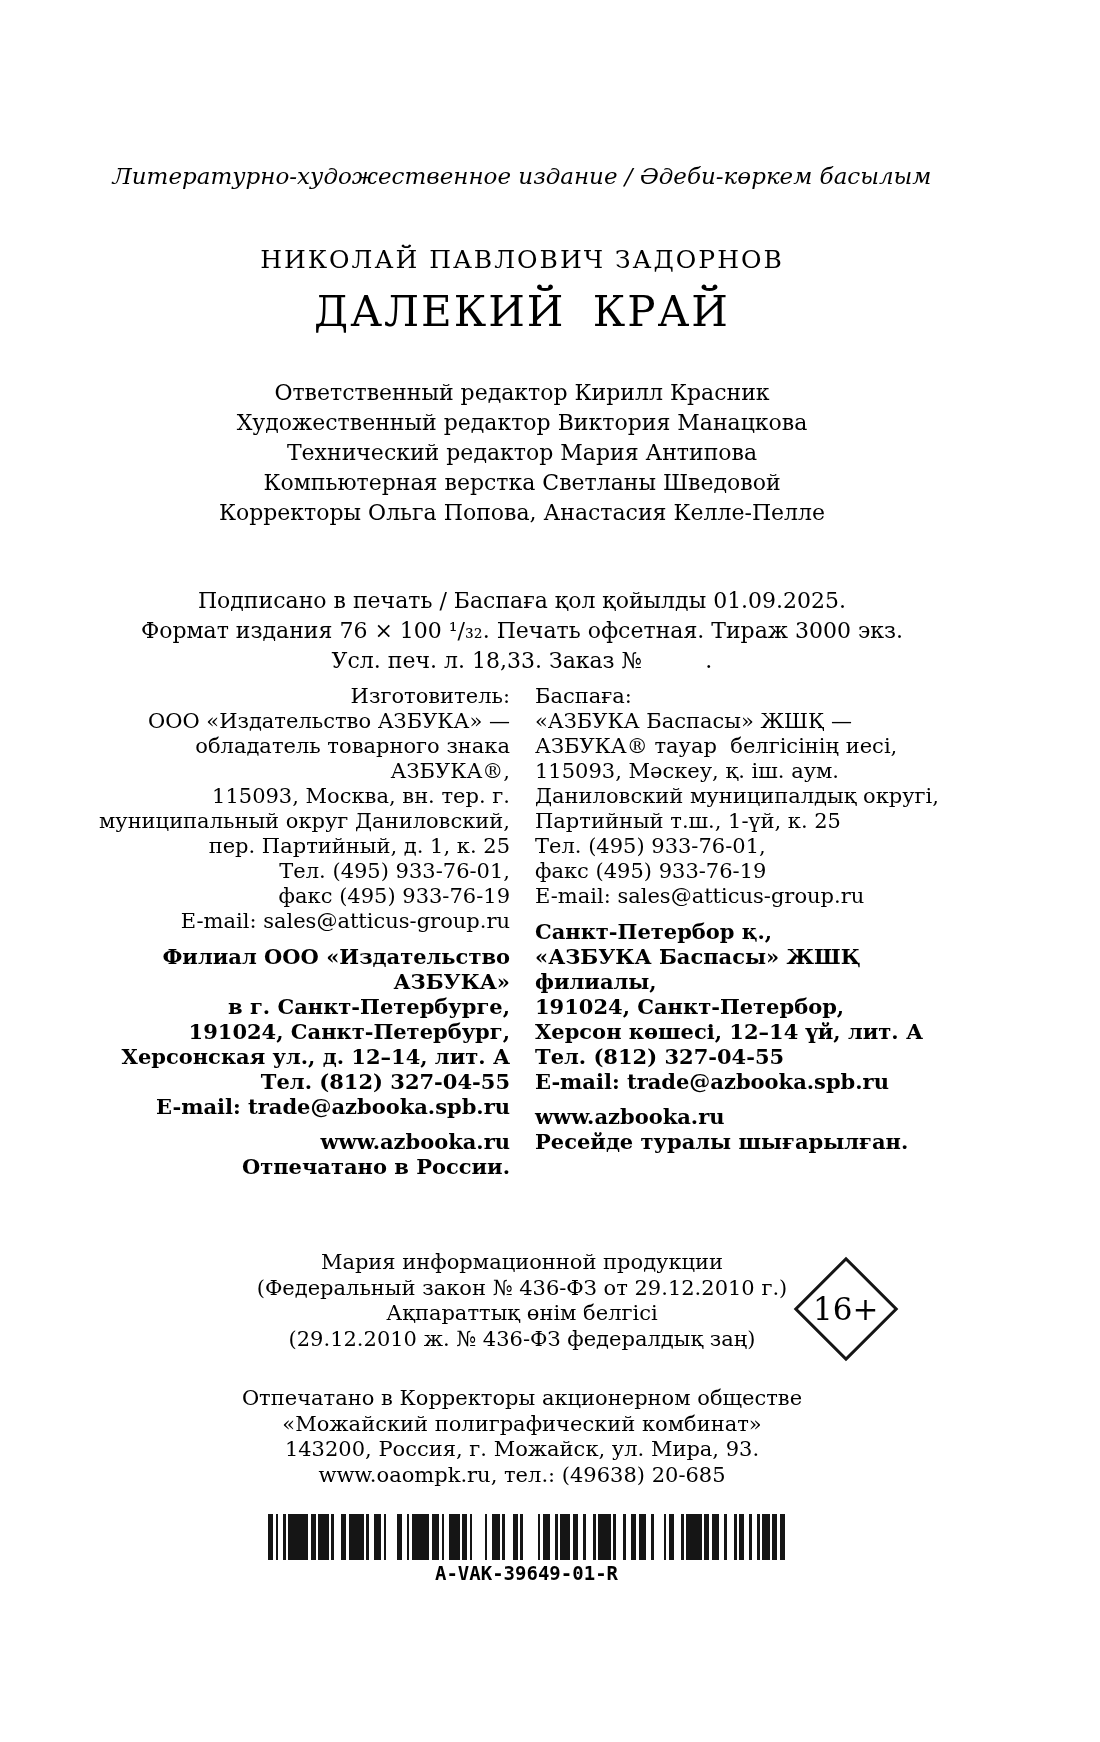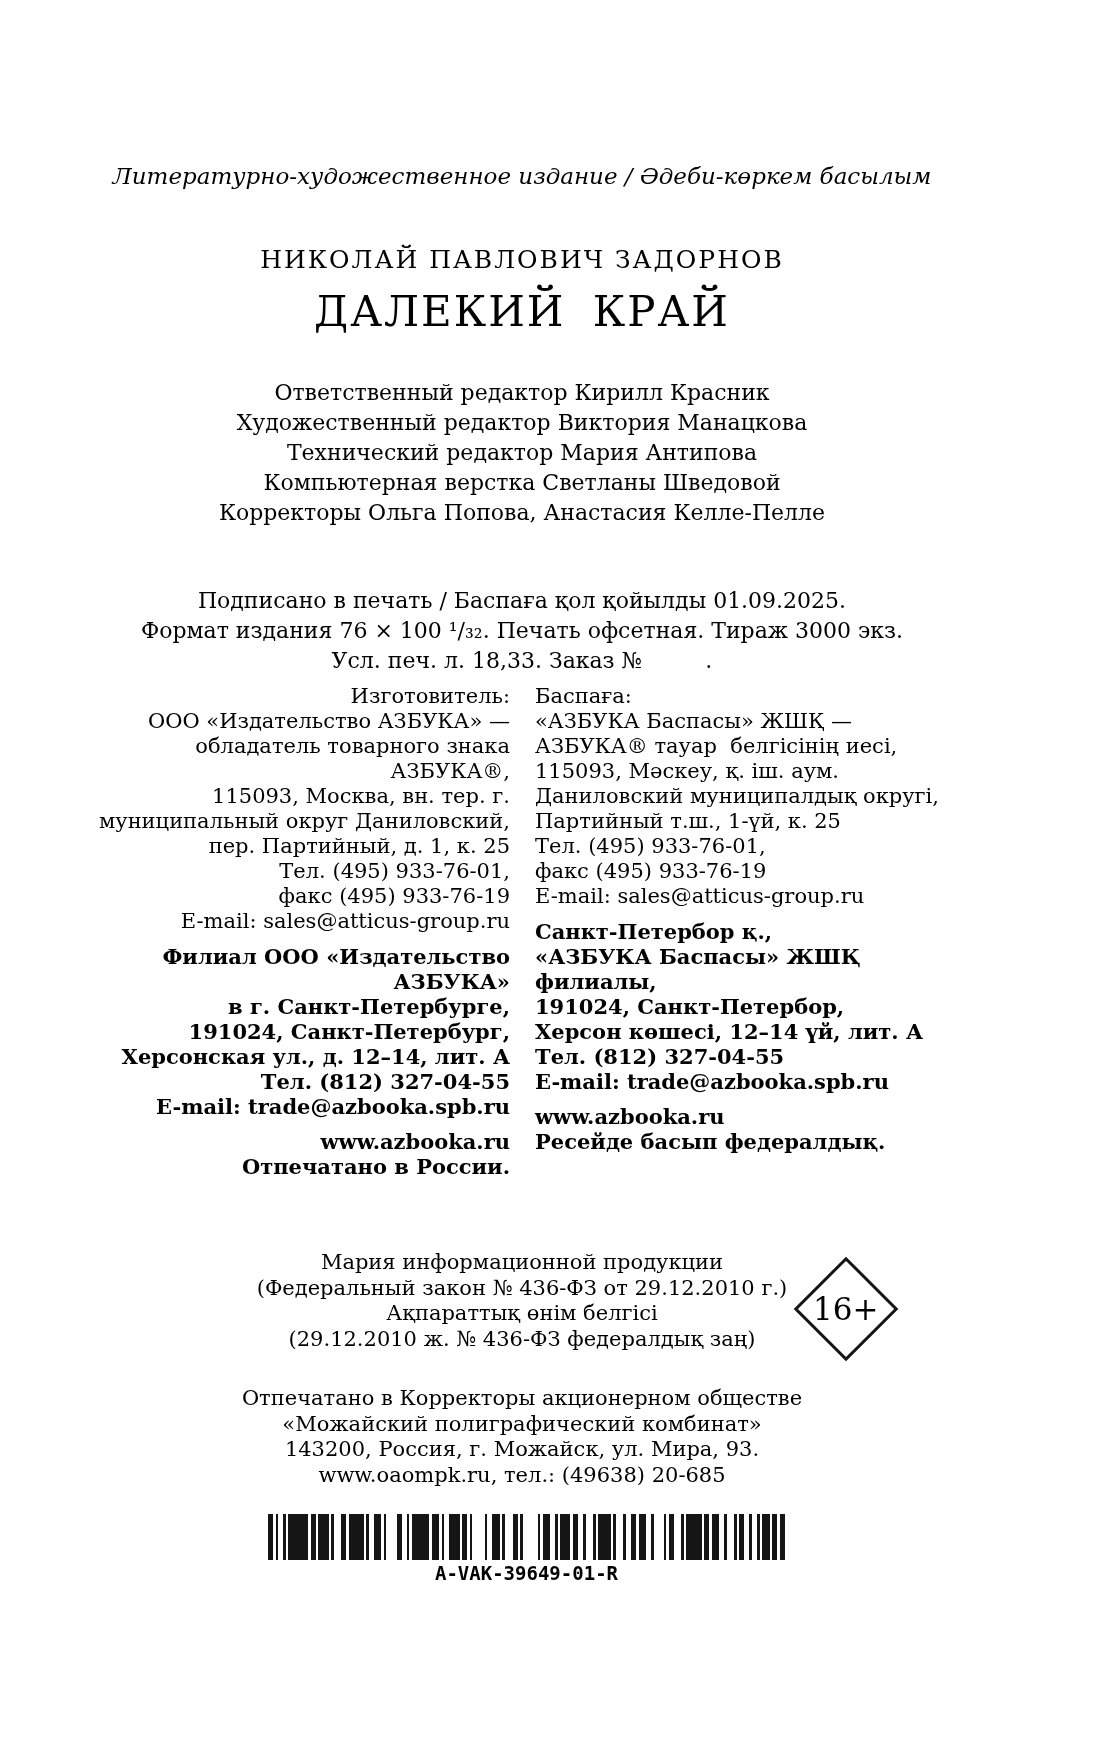--- a/index.html
+++ b/index.html
@@ -108,21 +108,21 @@
     <div class="grp">
         <div>Санкт-Петербор қ.,</div>
         <div>«АЗБУКА Баспасы» ЖШҚ филиалы,</div>
         <div>191024, Санкт-Петербор,</div>
         <div>Херсон көшесі, 12–14 үй, лит. А</div>
         <div>Тел. (812) 327-04-55</div>
         <div>E-mail: trade@azbooka.spb.ru</div>
       </div>
     <div class="grp">
         <div>www.azbooka.ru</div>
-        <div>Ресейде басып федералдық.</div>
+        <div>Ресейде туралы шығарылған.</div>
       </div>
   </div>
 
 
   <div class="c info">
       <div>Мария информационной продукции</div>
       <div>(Федеральный закон № 436-ФЗ от 29.12.2010 г.)</div>
       <div>Ақпараттық өнім белгісі</div>
       <div>(29.12.2010 ж. № 436-ФЗ федералдық заң)</div>
     </div>

